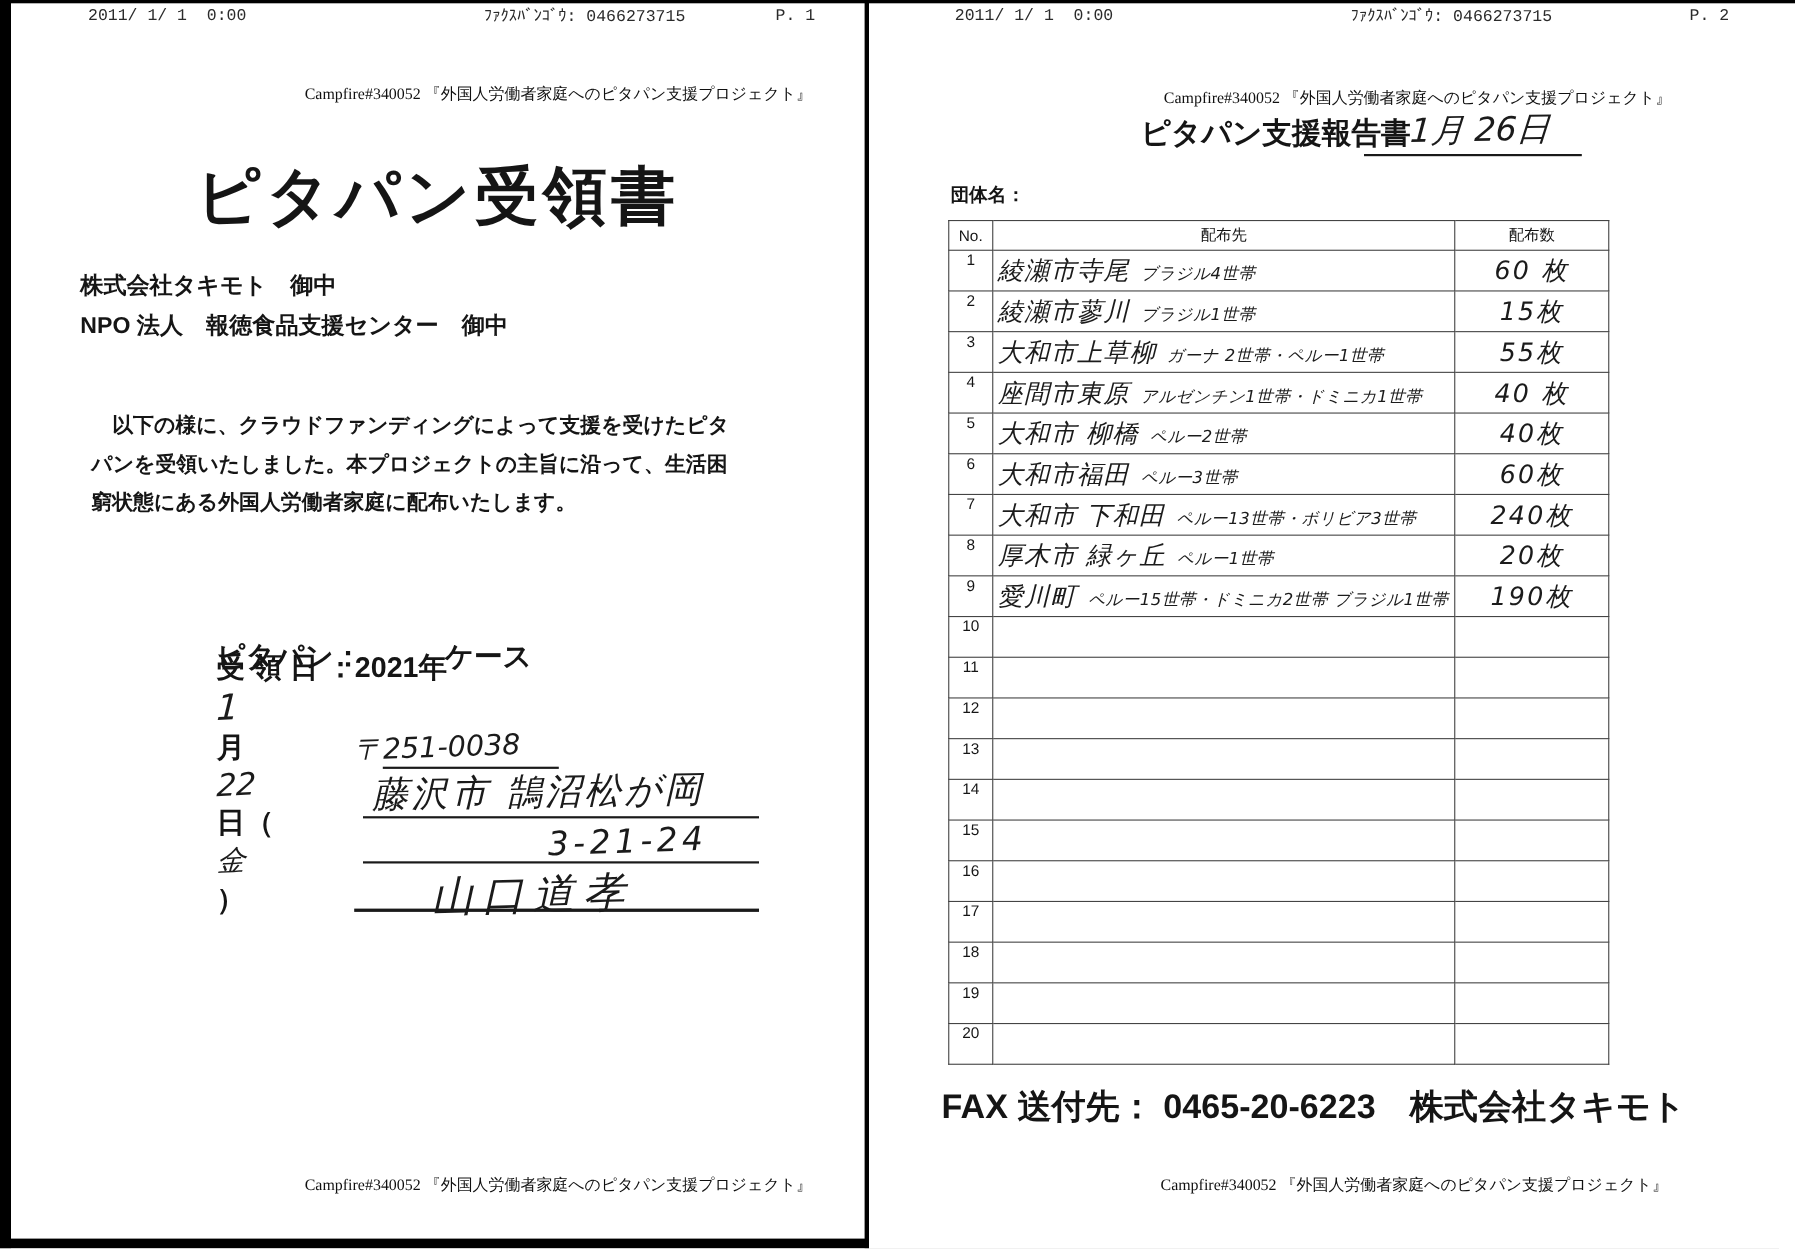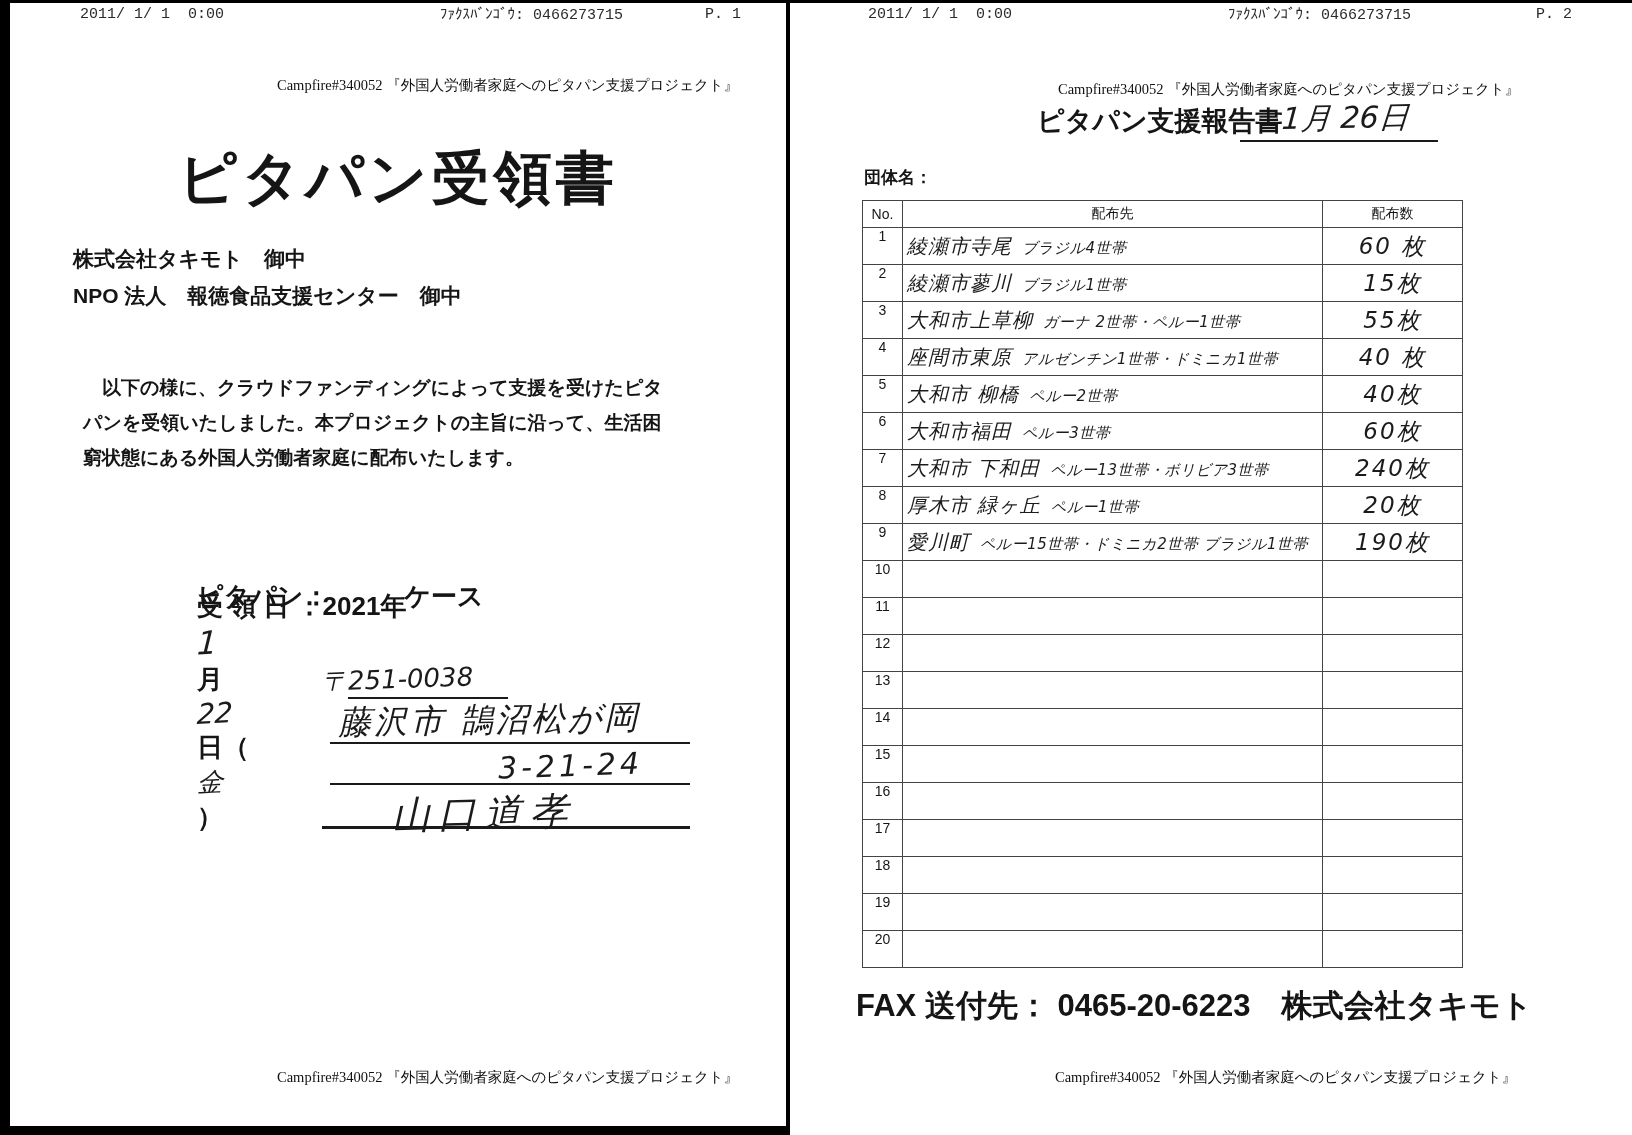--- a/index.html
+++ b/index.html
@@ -36,21 +36,21 @@
   #p2-org{position:absolute;left:864px;top:166px;font-size:17px;font-weight:bold;text-align:center;}
   #report-table{position:absolute;left:862px;top:200px;border-collapse:collapse;table-layout:fixed;}
   #report-table th,#report-table td{border:1px solid #444;padding:0 4px;overflow:visible;}
   #report-table th{font-size:14px;font-weight:normal;height:26px;}
   #report-table td{height:36px;}
   .col-no{width:40px;}
   .col-dest{width:420px;}
   .col-count{width:140px;}
   td.no-cell{font-size:14px;text-align:center;vertical-align:top;padding-top:2px;}
   td.dest-cell{white-space:nowrap;}
-  .hw-place{font-size:20px;letter-spacing:1px;}
+  .hw-place{font-size:23px;letter-spacing:1px;}
   .hw-detail{font-size:15px;letter-spacing:0.5px;margin-left:10px;}
   td.count-cell{white-space:nowrap;text-align:center;}
   .hw-count{font-size:23px;letter-spacing:2px;margin-top:48px;}
   #p2-faxline{position:absolute;left:856px;top:985px;font-size:31px;font-weight:bold;white-space:pre;}
 </style>
 </head>
 <body>
 
 <div id="canvas">
 

